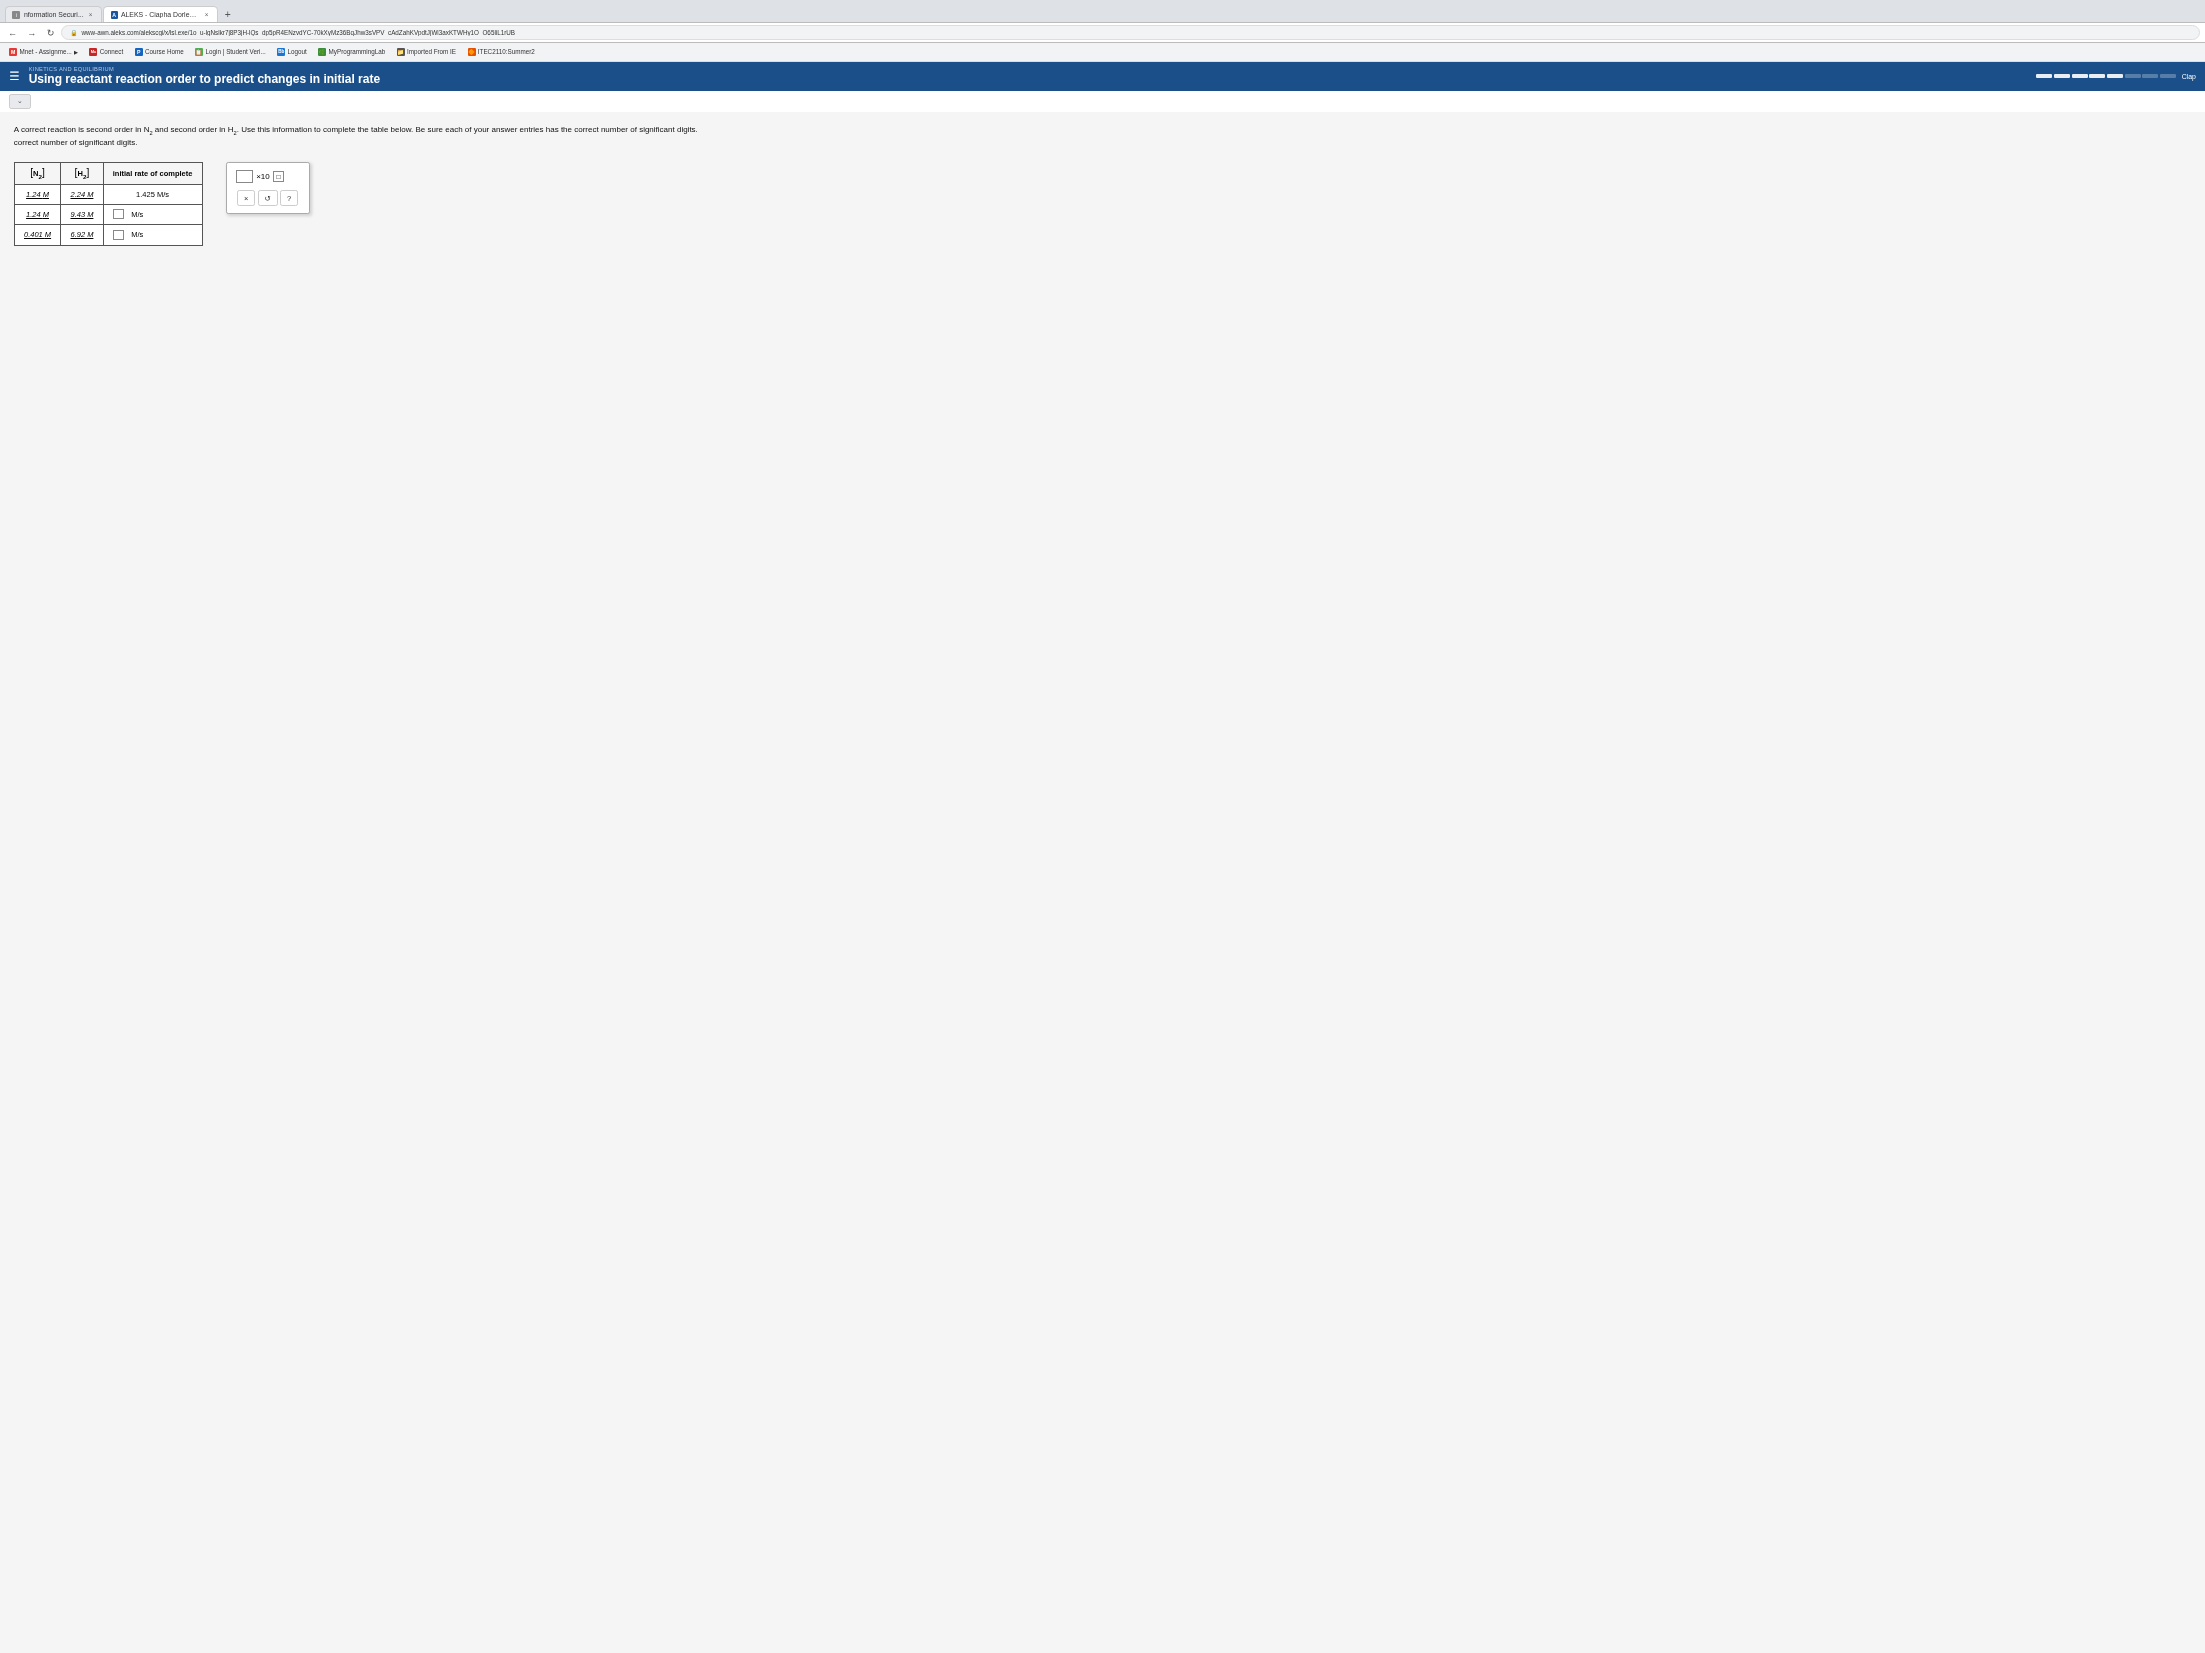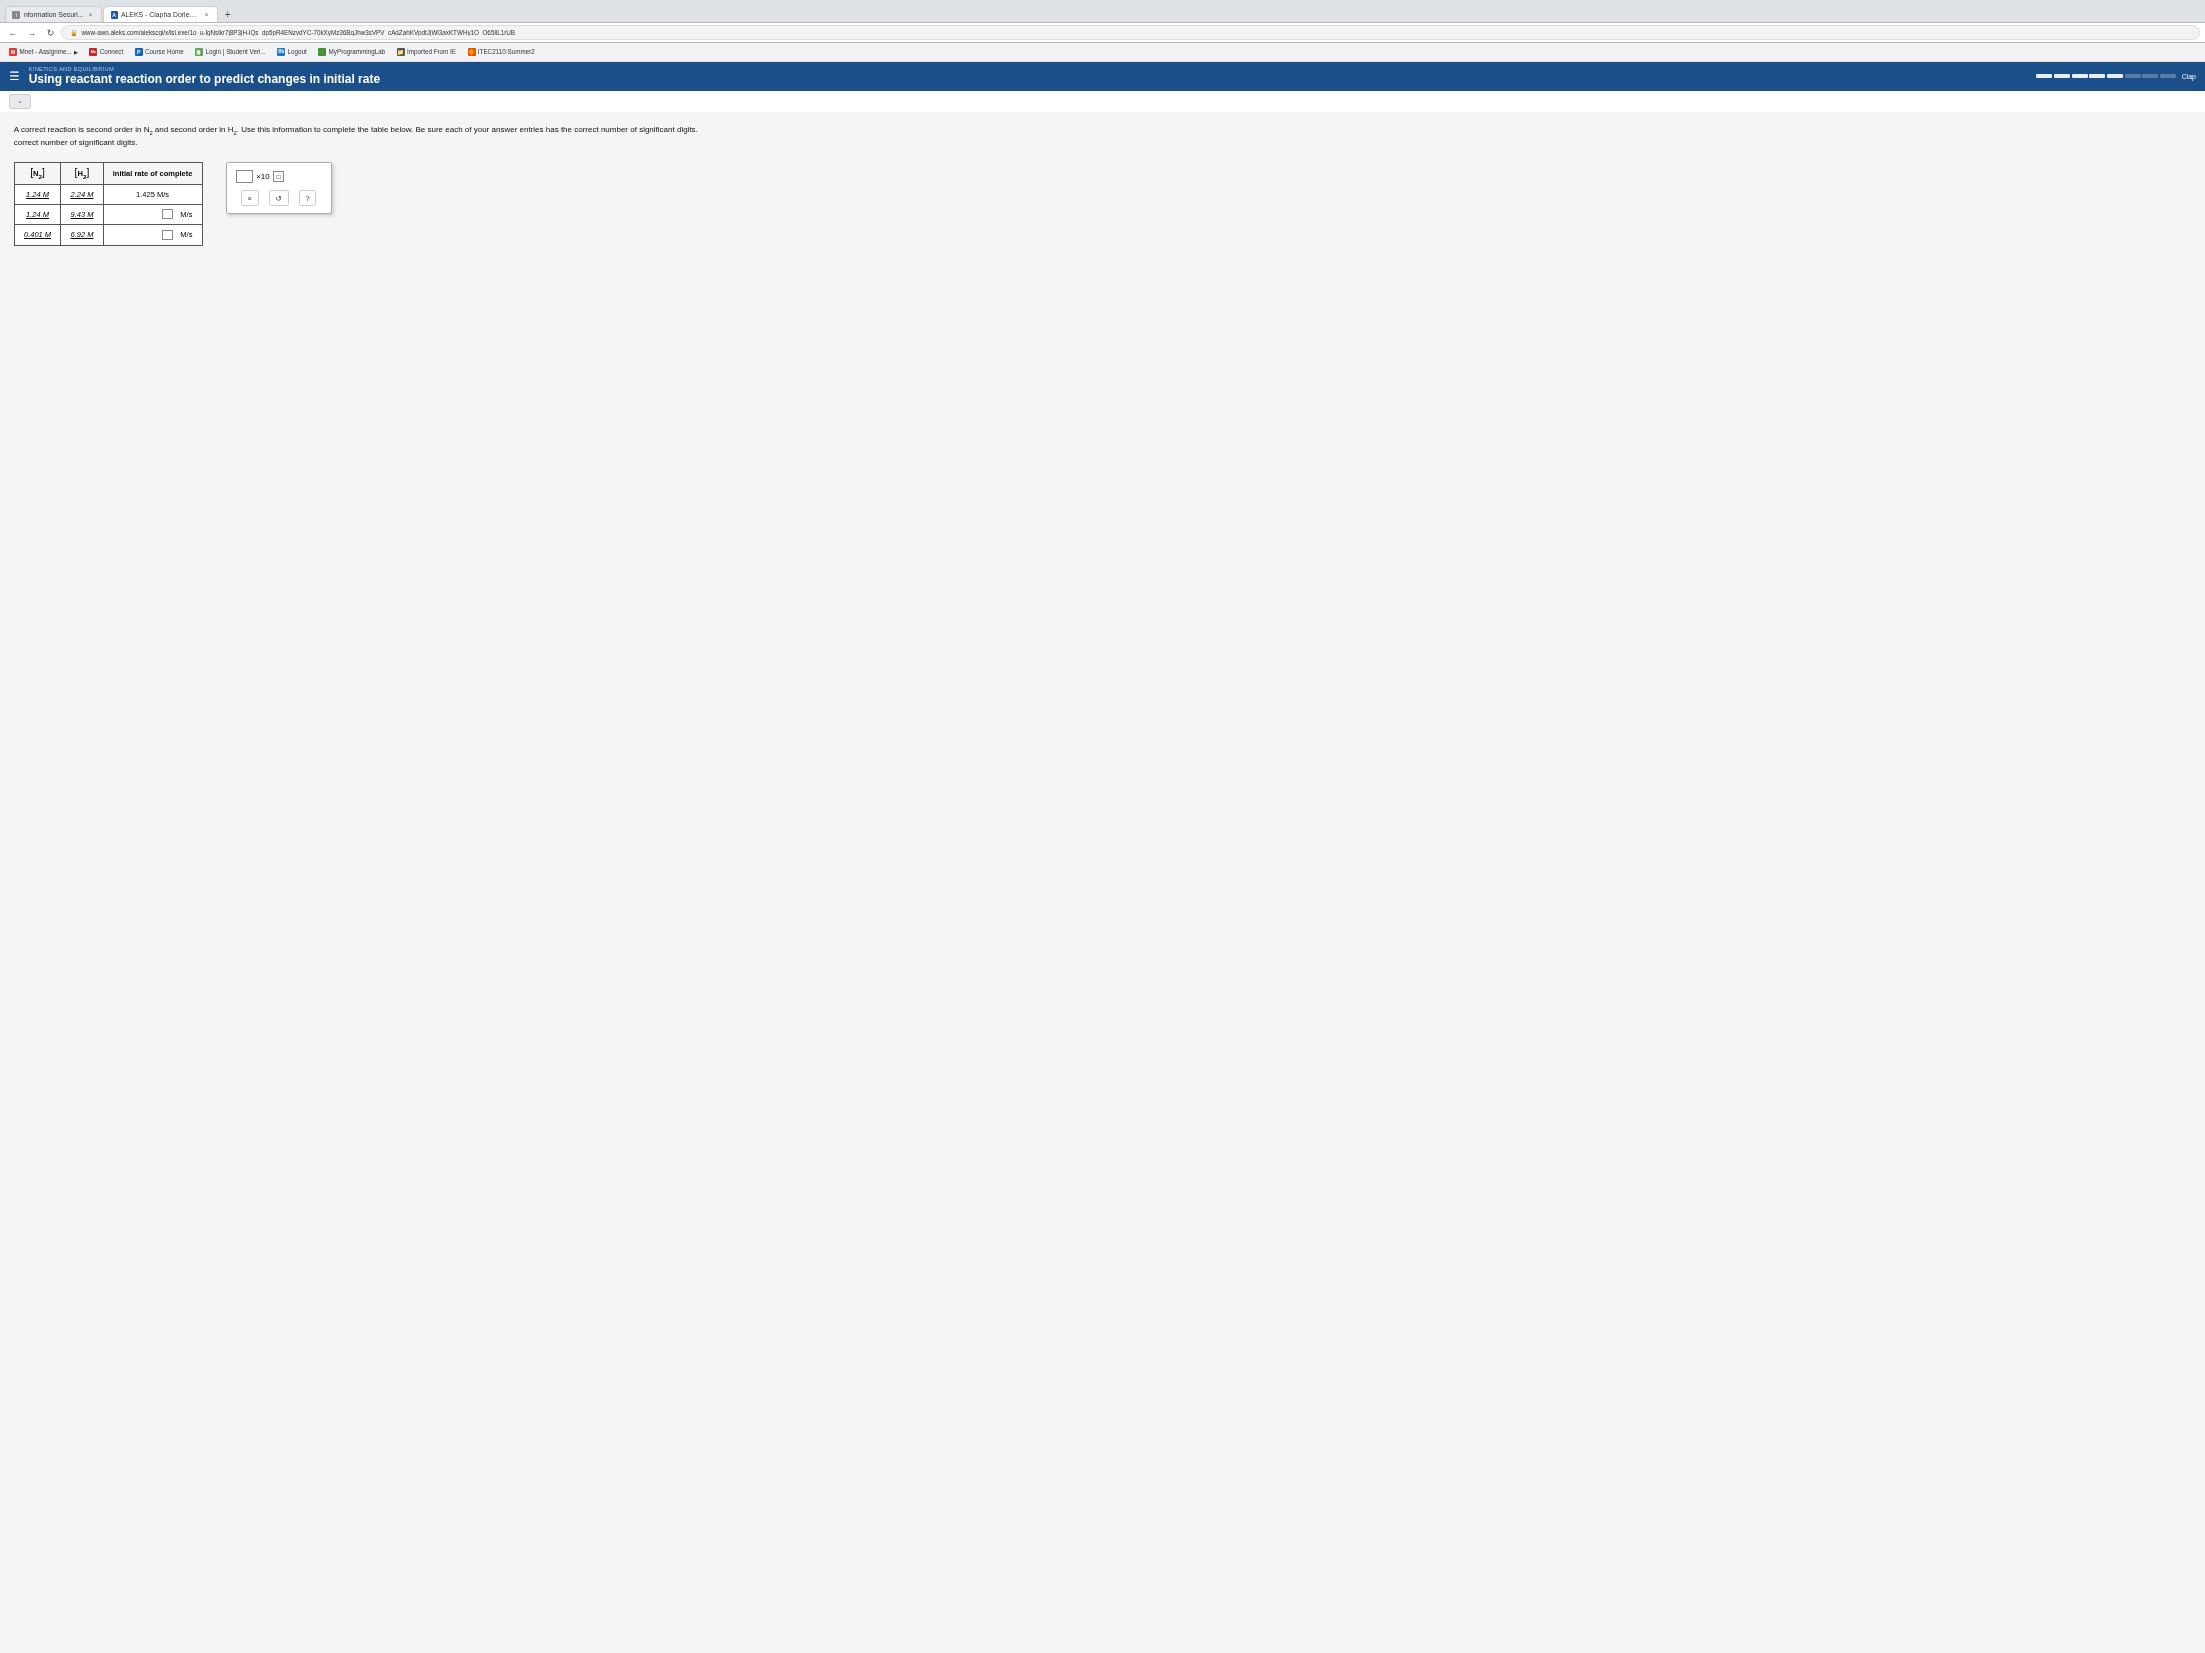--- a/index.html
+++ b/index.html
@@ -57,28 +57,28 @@
 
     
     .chem-table { border-collapse: collapse; border: 0.6px solid #555; margin-bottom: 13.8px; background: #fff; }
     .chem-table th, .chem-table td { border: 0.6px solid #555; padding: 4.6px 9.2px; text-align: center; font-size: 7.5px; }
     .chem-table th { font-weight: bold; background: #f5f5f5; }
     .chem-table td.italic { font-style: italic; text-decoration: underline; }
     .bracket { font-size: 10.3px; font-weight: 300; }
 
     
     .input-popup { position: relative; display: inline-block; margin-left: 11.5px; vertical-align: top; }
-    .popup-box { border: 0.6px solid #aaa; background: #fff; border-radius: 2.3px; padding: 6.9px 9.2px; width: 106px; box-shadow: 1.1px 1.1px 3.4px rgba(0,0,0,0.15); }
+    .popup-box { border: 0.6px solid #aaa; background: #fff; border-radius: 2.3px; padding: 6.9px 9.2px; width: 84px; box-shadow: 1.1px 1.1px 3.4px rgba(0,0,0,0.15); }
     .popup-top { display: flex; align-items: center; gap: 3.4px; margin-bottom: 6.9px; }
     .popup-input-field { width: 17px; height: 13.8px; border: 0.6px solid #888; background: #fff; }
     .popup-actions { display: flex; align-items: center; justify-content: space-around; }
     .popup-btn { background: none; border: 0.6px solid #ccc; padding: 2.3px 5.7px; border-radius: 2.3px; cursor: pointer; font-size: 7.5px; color: #333; }
 
     
-    .table-input { display: flex; align-items: center; gap: 7px; justify-content: flex-end; }
+    .table-input { display: flex; align-items: center; gap: 7px; justify-content: flex-start; }
     .cell-input { width: 11.5px; height: 10.3px; border: 0.6px solid #888; background: #fff; display: inline-block; }
 
     
     .bottom-bar { display: flex; align-items: center; justify-content: space-between; padding: 5.7px 13.8px; background: #f5f5f5; border-top: 0.6px solid #ddd; }
     .bottom-left { display: flex; gap: 6.9px; }
     .bottom-btn { border: 0.6px solid #555; background: #e8eaed; padding: 4.6px 11.5px; border-radius: 11.5px; cursor: pointer; font-size: 7.5px; font-weight: 500; }
     .bottom-btn.check { background: #555; color: #fff; }
     .copyright-text { font-size: 6.3px; color: #666; }
     .terms-link { font-size: 6.3px; color: #1a56a0; cursor: pointer; text-decoration: underline; }
   </style>

